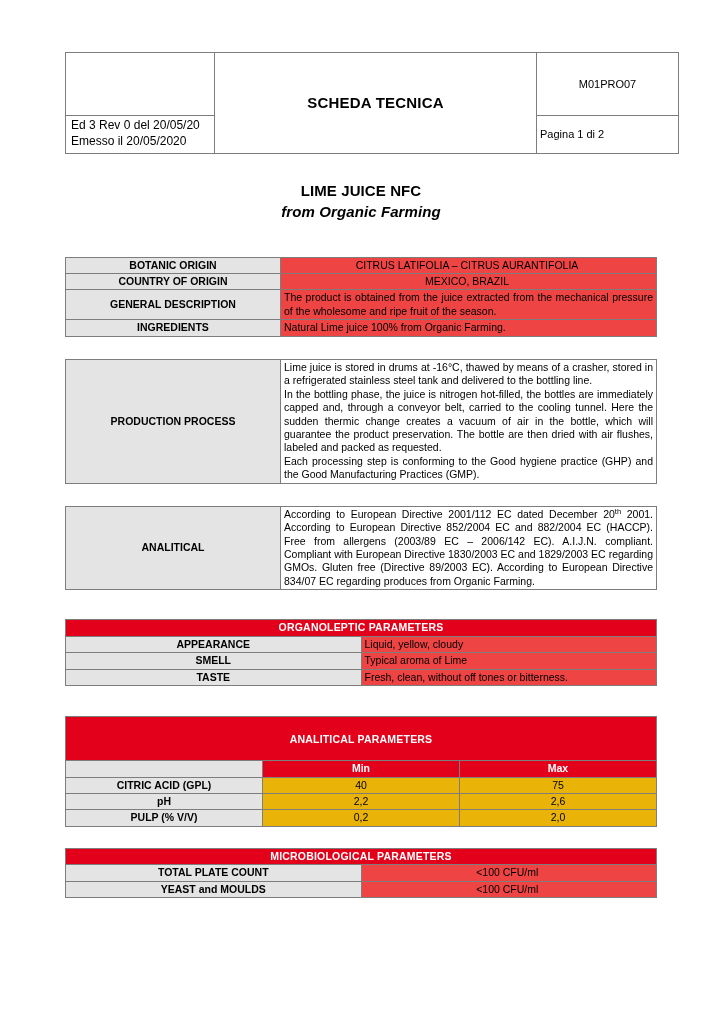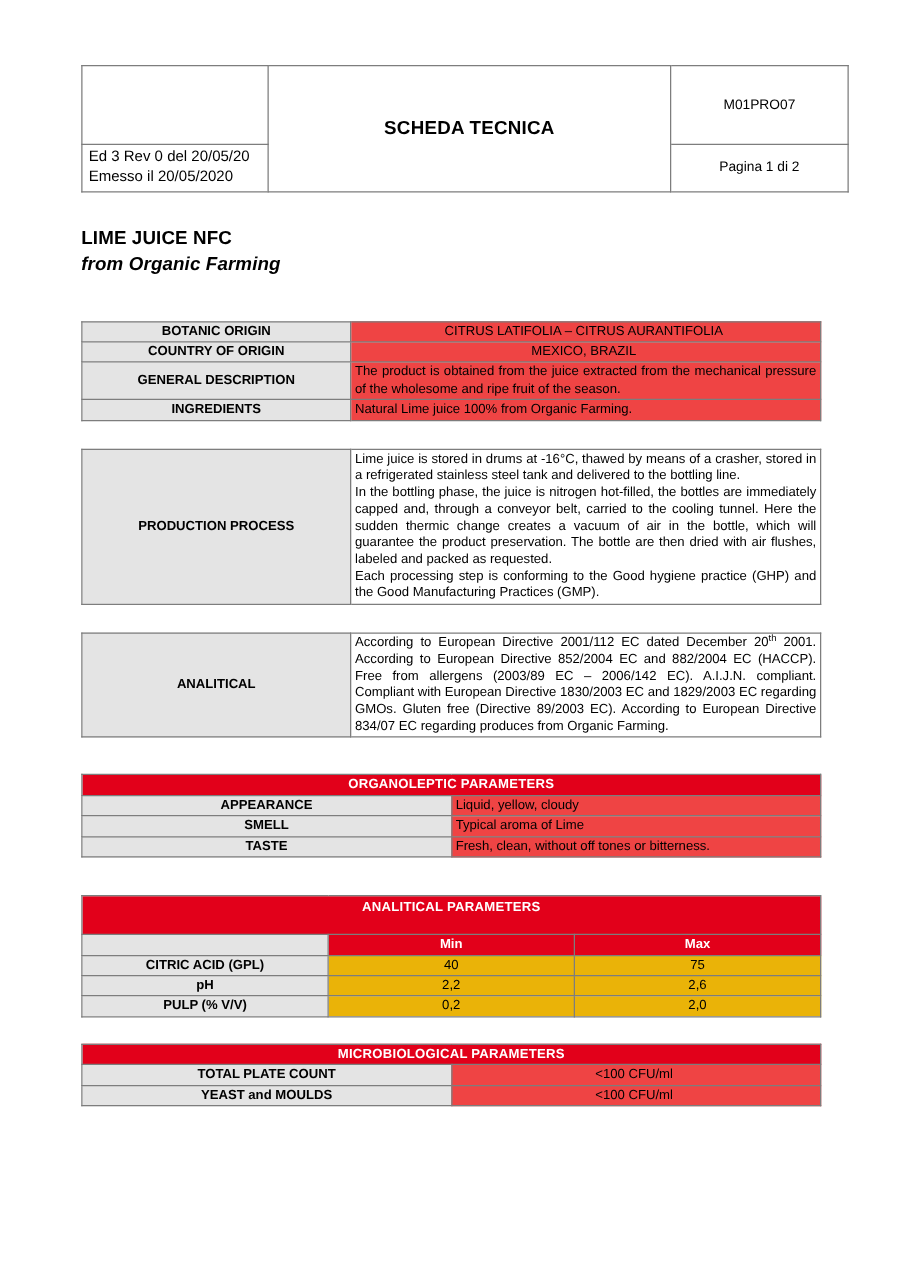--- a/index.html
+++ b/index.html
@@ -66,30 +66,29 @@
   }
   .hdr .cell-code {
     width: 135px;
     text-align: center;
     font-size: 11px;
     height: 60px;
     vertical-align: middle;
   }
   .hdr .cell-page {
     width: 135px;
-    text-align: center;
     font-size: 11px;
     height: 27px;
     vertical-align: middle;
   }
 
   
   .product-title {
     margin-top: 26px;
-    text-align: left;
+    text-align: center;
     font-weight: bold;
     font-size: 15px;
     line-height: 1.42;
     letter-spacing: .1px;
   }
   .product-title .sub {
     font-style: italic;
   }
 
   
@@ -254,21 +253,21 @@
       <td class="val">Fresh, clean, without off tones or bitterness.</td>
     </tr>
   </tbody>
       </table>
 
   <div class="gap-e"></div>
 
   <table class="doc">
     <tbody>
           <tr>
-      <td class="redbar" colspan="3" style="height:26px;vertical-align:top;padding-top:3px;">ANALITICAL PARAMETERS</td>
+      <td class="redbar" colspan="3" style="height:26px;vertical-align:top;padding-top:16px;">ANALITICAL PARAMETERS</td>
     </tr>
     <tr>
       <td class="redblank"></td>
       <td class="redsub" style="width:192px;">Min</td>
       <td class="redsub">Max</td>
     </tr>
     <tr>
       <td class="lbl">CITRIC ACID (GPL)</td>
       <td class="numcell">40</td>
       <td class="numcell">75</td>

